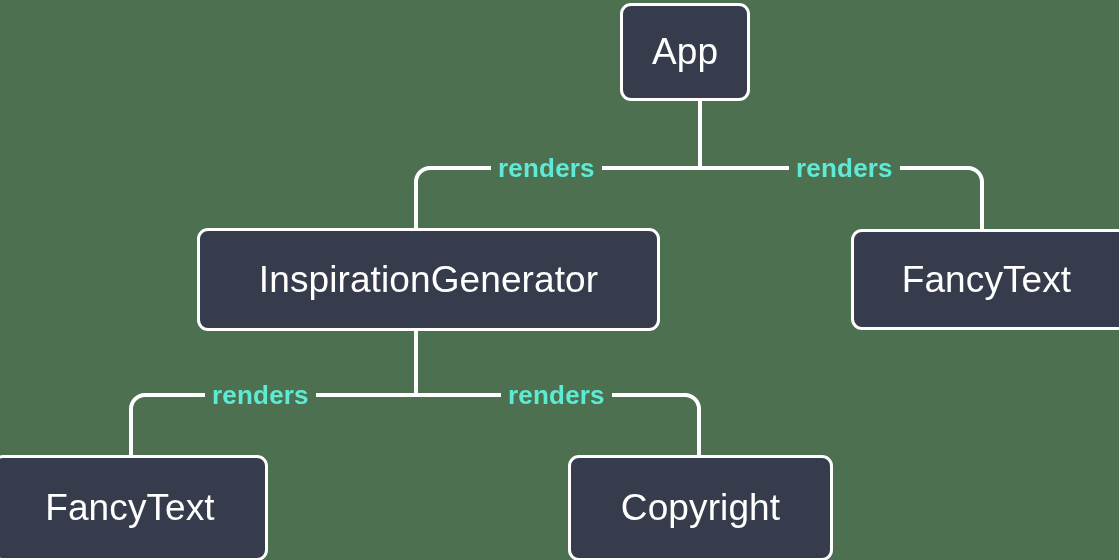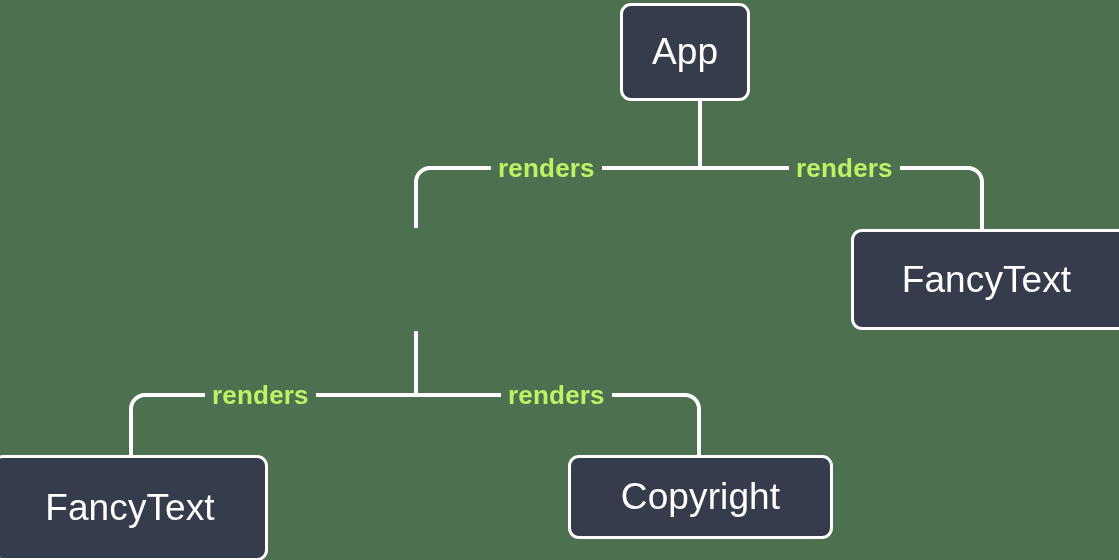--- a/index.html
+++ b/index.html
@@ -34,36 +34,36 @@
     align-items: center;
     justify-content: center;
     font-size: 37px;
     font-weight: 400;
     letter-spacing: 0.1px;
     white-space: nowrap;
     z-index: 2;
   }
   .edge-label {
     position: absolute;
-    color: #bef264;
+    color: #5eead4;
     font-size: 26px;
     font-weight: 700;
     letter-spacing: 0.2px;
     white-space: nowrap;
     z-index: 3;
     background: #4d7150;
     padding: 0 7px;
     line-height: 1;
   }
   
   #node-app            { left: 620px; top: 3px;   width: 130px; height: 98px; }
   #node-inspiration    { left: 197px; top: 228px; width: 463px; height: 103px; }
   #node-fancytext-right{ left: 851px; top: 229px; width: 268px; height: 101px; border-right: none; border-top-right-radius: 0; border-bottom-right-radius: 0; }
   #node-fancytext-left { left: -8px;  top: 455px; width: 276px; height: 106px; }
-  #node-copyright      { left: 568px; top: 455px; width: 265px; height: 84px; }
+  #node-copyright      { left: 568px; top: 455px; width: 265px; height: 106px; }
   
   #label-renders-app-inspiration   { left: 491px; top: 155px; }
   #label-renders-app-fancytext     { left: 789px; top: 155px; }
   #label-renders-insp-fancytext    { left: 205px; top: 382px; }
   #label-renders-insp-copyright    { left: 501px; top: 382px; }
 </style>
 </head>
 <body>
 
 <div id="stage">
@@ -82,20 +82,23 @@
       <path d="M416,395 L145,395 A14,14 0 0 0 131,409 L131,455"></path>
 
       <path d="M416,395 L685,395 A14,14 0 0 1 699,409 L699,455"></path>
     </g>
   </svg>
 
   <div class="node" id="node-app">
     <span>App</span>
   </div>
 
+  <div class="node" id="node-inspiration">
+    <span>InspirationGenerator</span>
+  </div>
 
   <div class="node" id="node-fancytext-right">
     <span>FancyText</span>
   </div>
 
   <div class="node" id="node-fancytext-left">
     <span>FancyText</span>
   </div>
 
   <div class="node" id="node-copyright">

